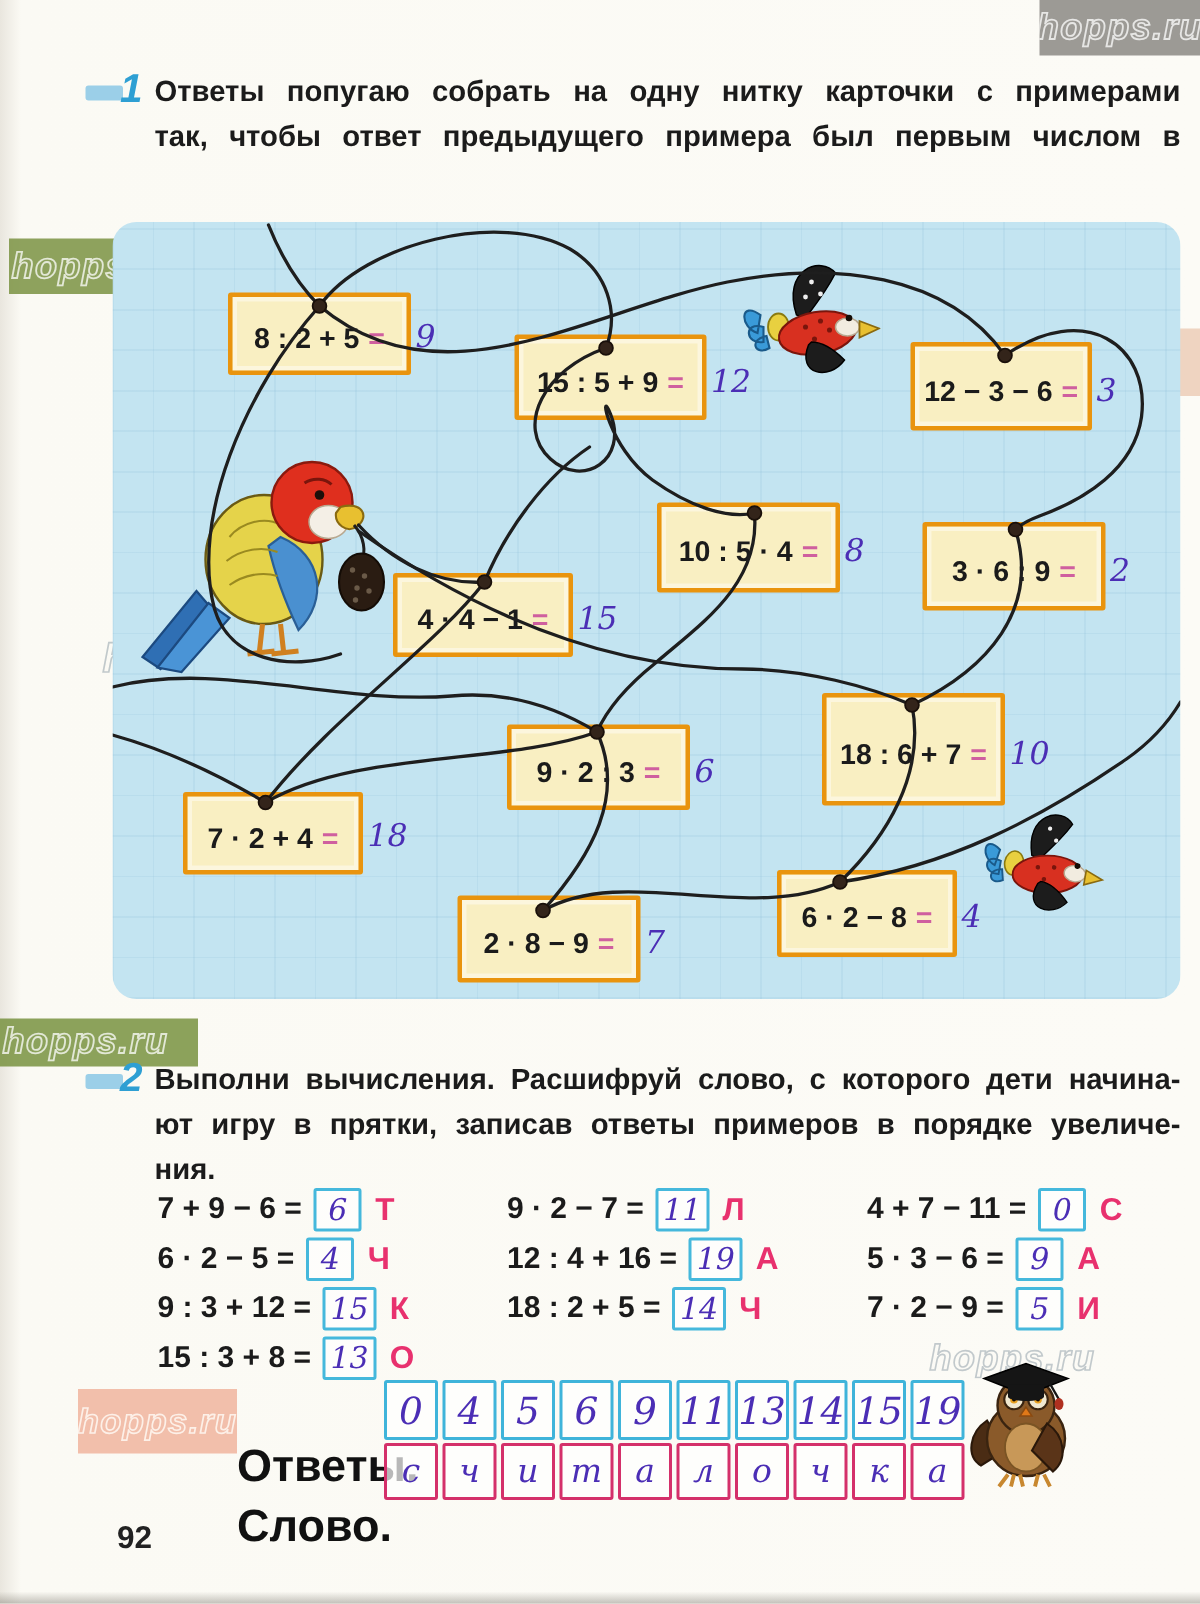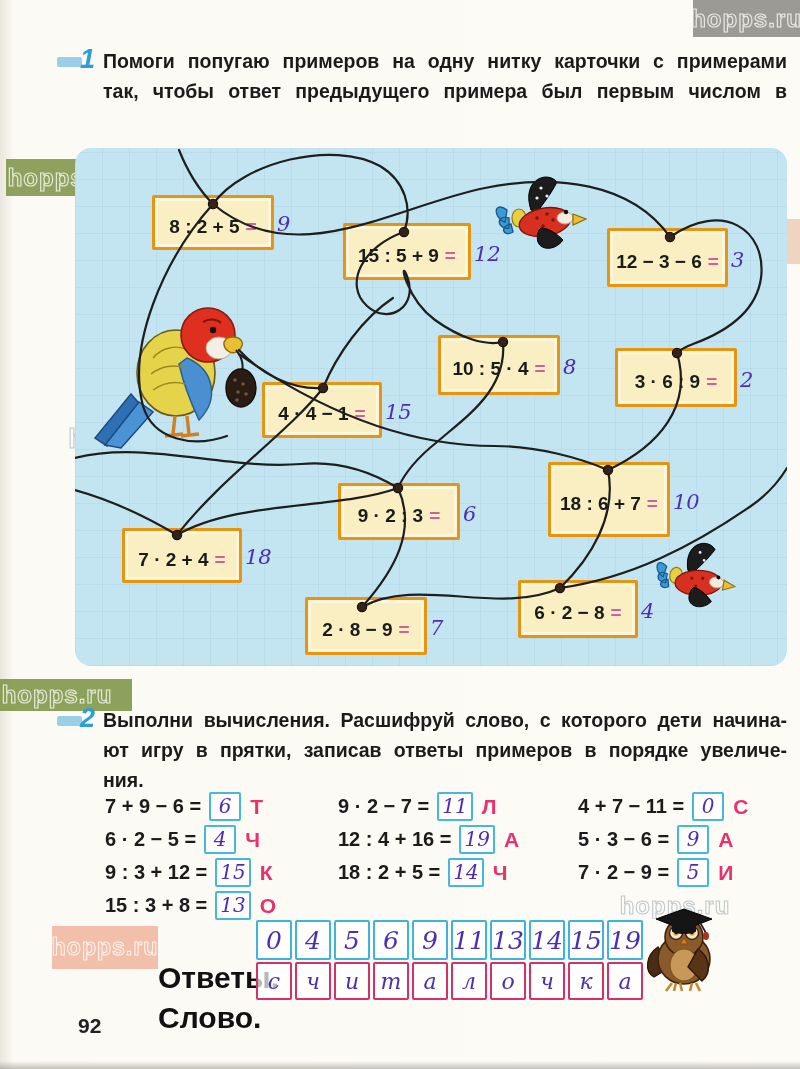--- a/index.html
+++ b/index.html
@@ -5,21 +5,21 @@
   html,body{margin:0;padding:0;background:#d8d5ce;}
   .page{position:relative;width:800px;height:1069px;margin:0 auto;overflow:hidden;
         background:linear-gradient(90deg,#e9e6de 0px,#fbfaf4 14px,#fcfbf6 100%);
         font-family:"Liberation Sans",sans-serif;color:#1b1b1b;}
   .page::after{content:"";position:absolute;left:0;right:0;bottom:0;height:8px;
         background:linear-gradient(180deg,rgba(0,0,0,0),rgba(90,85,75,.35));pointer-events:none;}
 
   
   .wm{position:absolute;display:flex;align-items:center;justify-content:center;overflow:hidden;
       font-weight:bold;letter-spacing:1px;color:transparent;
-      -webkit-text-stroke:1.2px rgba(255,255,255,.75);pointer-events:none;}
+      -webkit-text-stroke:1.2px rgba(255,255,255,.75);pointer-events:none;font-style:italic;}
   .wm-plain{-webkit-text-stroke:1.1px rgba(145,160,170,.55);}
   #wm1{right:0;top:0;width:107px;height:37px;background:#9c9a95;font-size:24px;}
   #wm2{left:6px;top:159px;width:114px;height:37px;background:rgba(122,146,66,.85);font-size:24px;}
   #wm3{left:650px;top:219px;width:150px;height:45px;background:rgba(228,180,150,.55);font-size:26px;
        -webkit-text-stroke:1.2px rgba(255,250,245,.7);}
   #wm4{left:60px;top:423px;width:140px;height:32px;font-size:27px;}
   #wm5{left:650px;top:497px;width:125px;height:30px;font-size:24px;}
   #wm6{left:-18px;top:679px;width:150px;height:32px;background:rgba(120,146,64,.85);font-size:24px;}
   #wm7{left:52px;top:926px;width:106px;height:43px;background:rgba(241,188,166,.95);font-size:23px;
        -webkit-text-stroke:1.1px rgba(255,252,248,.8);}
@@ -90,21 +90,21 @@
   <div class="wm" id="wm3">hopps.ru</div>
   <div class="wm wm-plain" id="wm4">hopps.ru</div>
   <div class="wm wm-plain" id="wm5">hopps.ru</div>
   <div class="wm" id="wm6">hopps.ru</div>
   <div class="wm" id="wm7">hopps.ru</div>
   <div class="wm wm-plain" id="wm8">hopps.ru</div>
 
   <div class="task-bullet" style="left:57px;top:57px"></div>
   <div class="task-num" style="left:80px;top:44px">1</div>
   <div class="task-text" style="top:46px">
-    <div class="jline">Помоги попугаю примеров на одну нитку карточки с примерами</div>
+    <div class="jline">Ответы попугаю собрать на одну нитку карточки с примерами</div>
     <div class="jline">так, чтобы ответ предыдущего примера был первым числом в</div>
   </div>
 
   <div class="panel">
 
     <svg class="fig" style="left:16px;top:140px" width="172" height="168" viewBox="0 0 172 168">
       <path d="M40,106 L4,150 L16,158 L52,120 Z" fill="#2f6fb4" stroke="#1c4a80" stroke-width="1.5"></path>
       <path d="M48,114 L14,157 L30,160 L62,124 Z" fill="#4a94d6" stroke="#1c4a80" stroke-width="1.5"></path>
       <ellipse cx="85" cy="85" rx="39" ry="43" fill="#e5d34a" stroke="#6a5a14" stroke-width="1.6"></ellipse>
       <path d="M96,70 C124,82 128,112 108,132 C99,113 92,94 88,76 Z" fill="#4a90d0" stroke="#2a5f96" stroke-width="1.5"></path>

